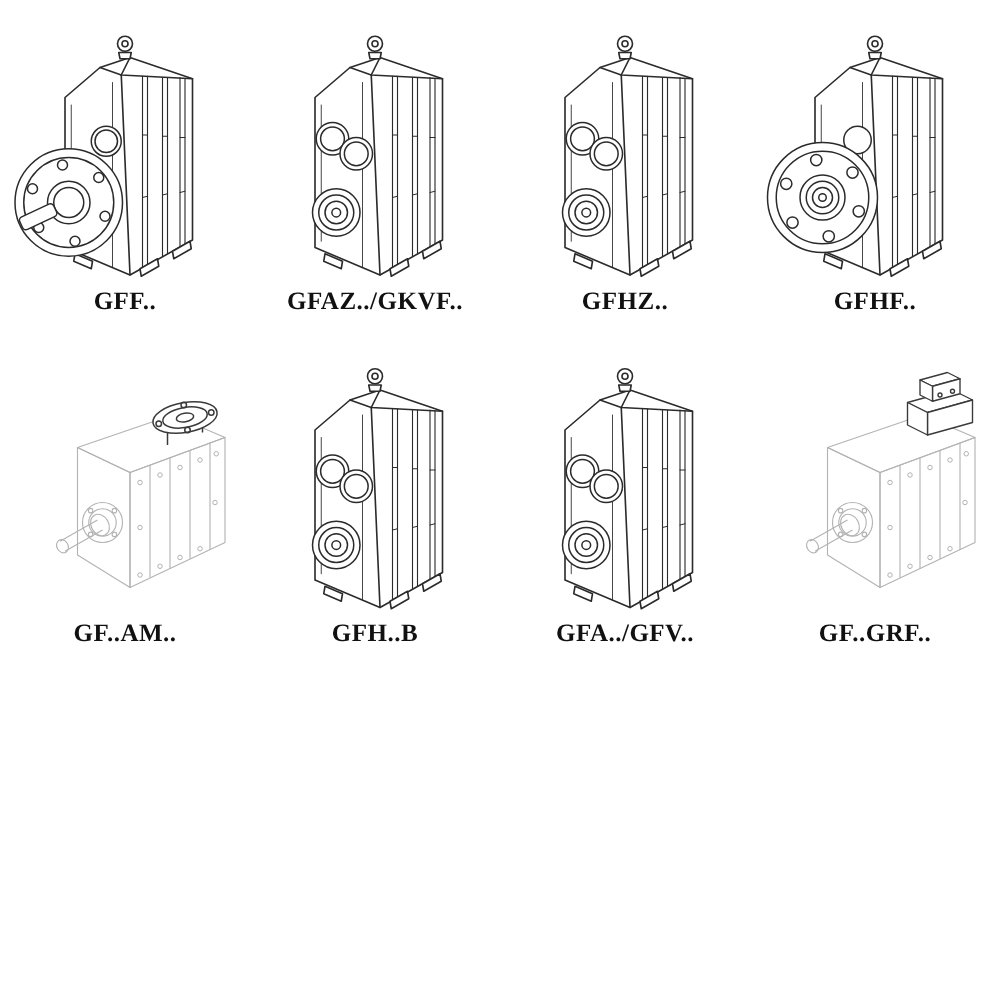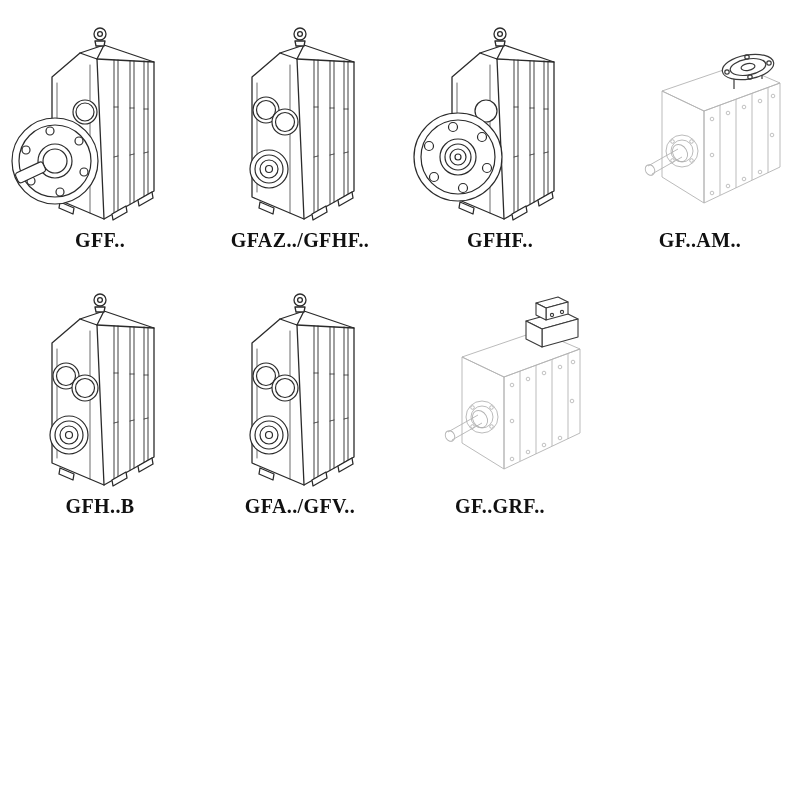--- a/index.html
+++ b/index.html
@@ -1,18 +1,18 @@
 <!DOCTYPE html>
 <html><head>
 <meta charset="utf-8">
 <style>
   html,body{margin:0;padding:0;background:#ffffff;}
   body{width:800px;height:800px;overflow:hidden;font-family:"Liberation Serif",serif;}
   .grid{display:grid;grid-template-columns:repeat(4,200px);grid-template-rows:repeat(3,266px);width:800px;height:798px;}
-  figure{margin:2px;display:flex;flex-direction:column;align-items:center;justify-content:center;box-sizing:border-box;}
+  figure{margin:13px;display:flex;flex-direction:column;align-items:center;justify-content:flex-end;box-sizing:border-box;}
   figure svg{width:200px;height:212px;display:block;}
   figcaption{font-weight:bold;font-size:20px;letter-spacing:.4px;color:#111111;text-align:center;margin-top:2px;white-space:nowrap;}
   .grid figure:nth-child(11) figcaption,
   .grid figure:nth-child(12) figcaption{font-size:23px;}
   .grid figure:nth-child(12){border:1px solid #dcdcdc;}
   .defs-holder{position:absolute;width:0;height:0;overflow:hidden;}
 </style>
 </head>
 <body>
 
@@ -159,23 +159,30 @@
         <use href="#face-flange-shaft"></use>
     </svg>
     <figcaption>GFF..</figcaption>
   </figure>
 
   <figure>
     <svg viewBox="0 0 200 212">
       <use href="#housing-solid"></use>
         <use href="#face-hollow"></use>
     </svg>
-    <figcaption>GFAZ../GFHF..</figcaption>
-  </figure>
-
+    <figcaption>GFAZ../GKVF..</figcaption>
+  </figure>
+
+  <figure>
+    <svg viewBox="0 0 200 212">
+      <use href="#housing-solid"></use>
+        <use href="#face-hollow"></use>
+    </svg>
+    <figcaption>GFHZ..</figcaption>
+  </figure>
 
   <figure>
     <svg viewBox="0 0 200 212">
       <use href="#housing-solid"></use>
         <use href="#face-flange-hollow"></use>
     </svg>
     <figcaption>GFHF..</figcaption>
   </figure>
 
 

